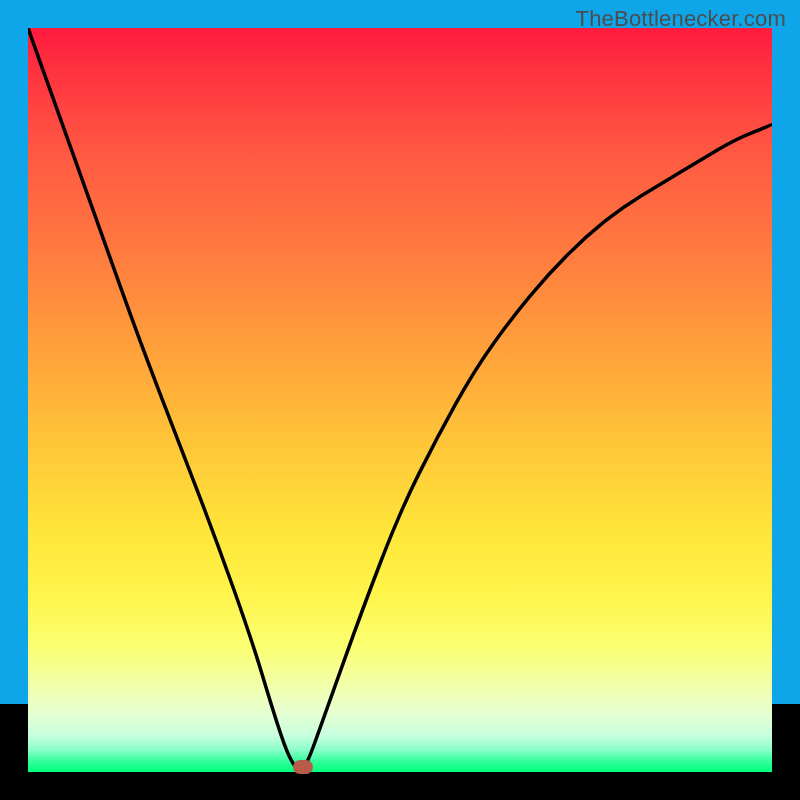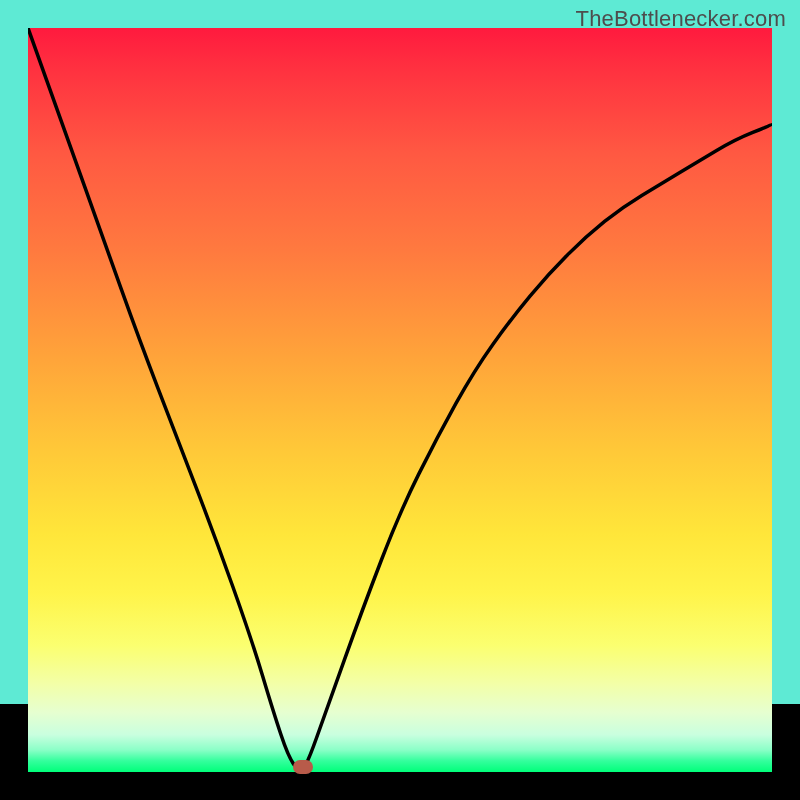--- a/index.html
+++ b/index.html
@@ -10,21 +10,21 @@
     background: #000;
     font-family: Arial, Helvetica, sans-serif;
     overflow: hidden;
   }
   .frame {
     position: absolute;
     top: 0;
     left: 0;
     width: 800px;
     height: 704px;
-    background: #5eead4;
+    background: #0ea5e9;
   }
   .plot {
     position: absolute;
     top: 28px;
     left: 28px;
     width: 744px;
     height: 744px;
     background: linear-gradient(to bottom,
       #ff1a3e 0%,
       #ff3340 6%,

